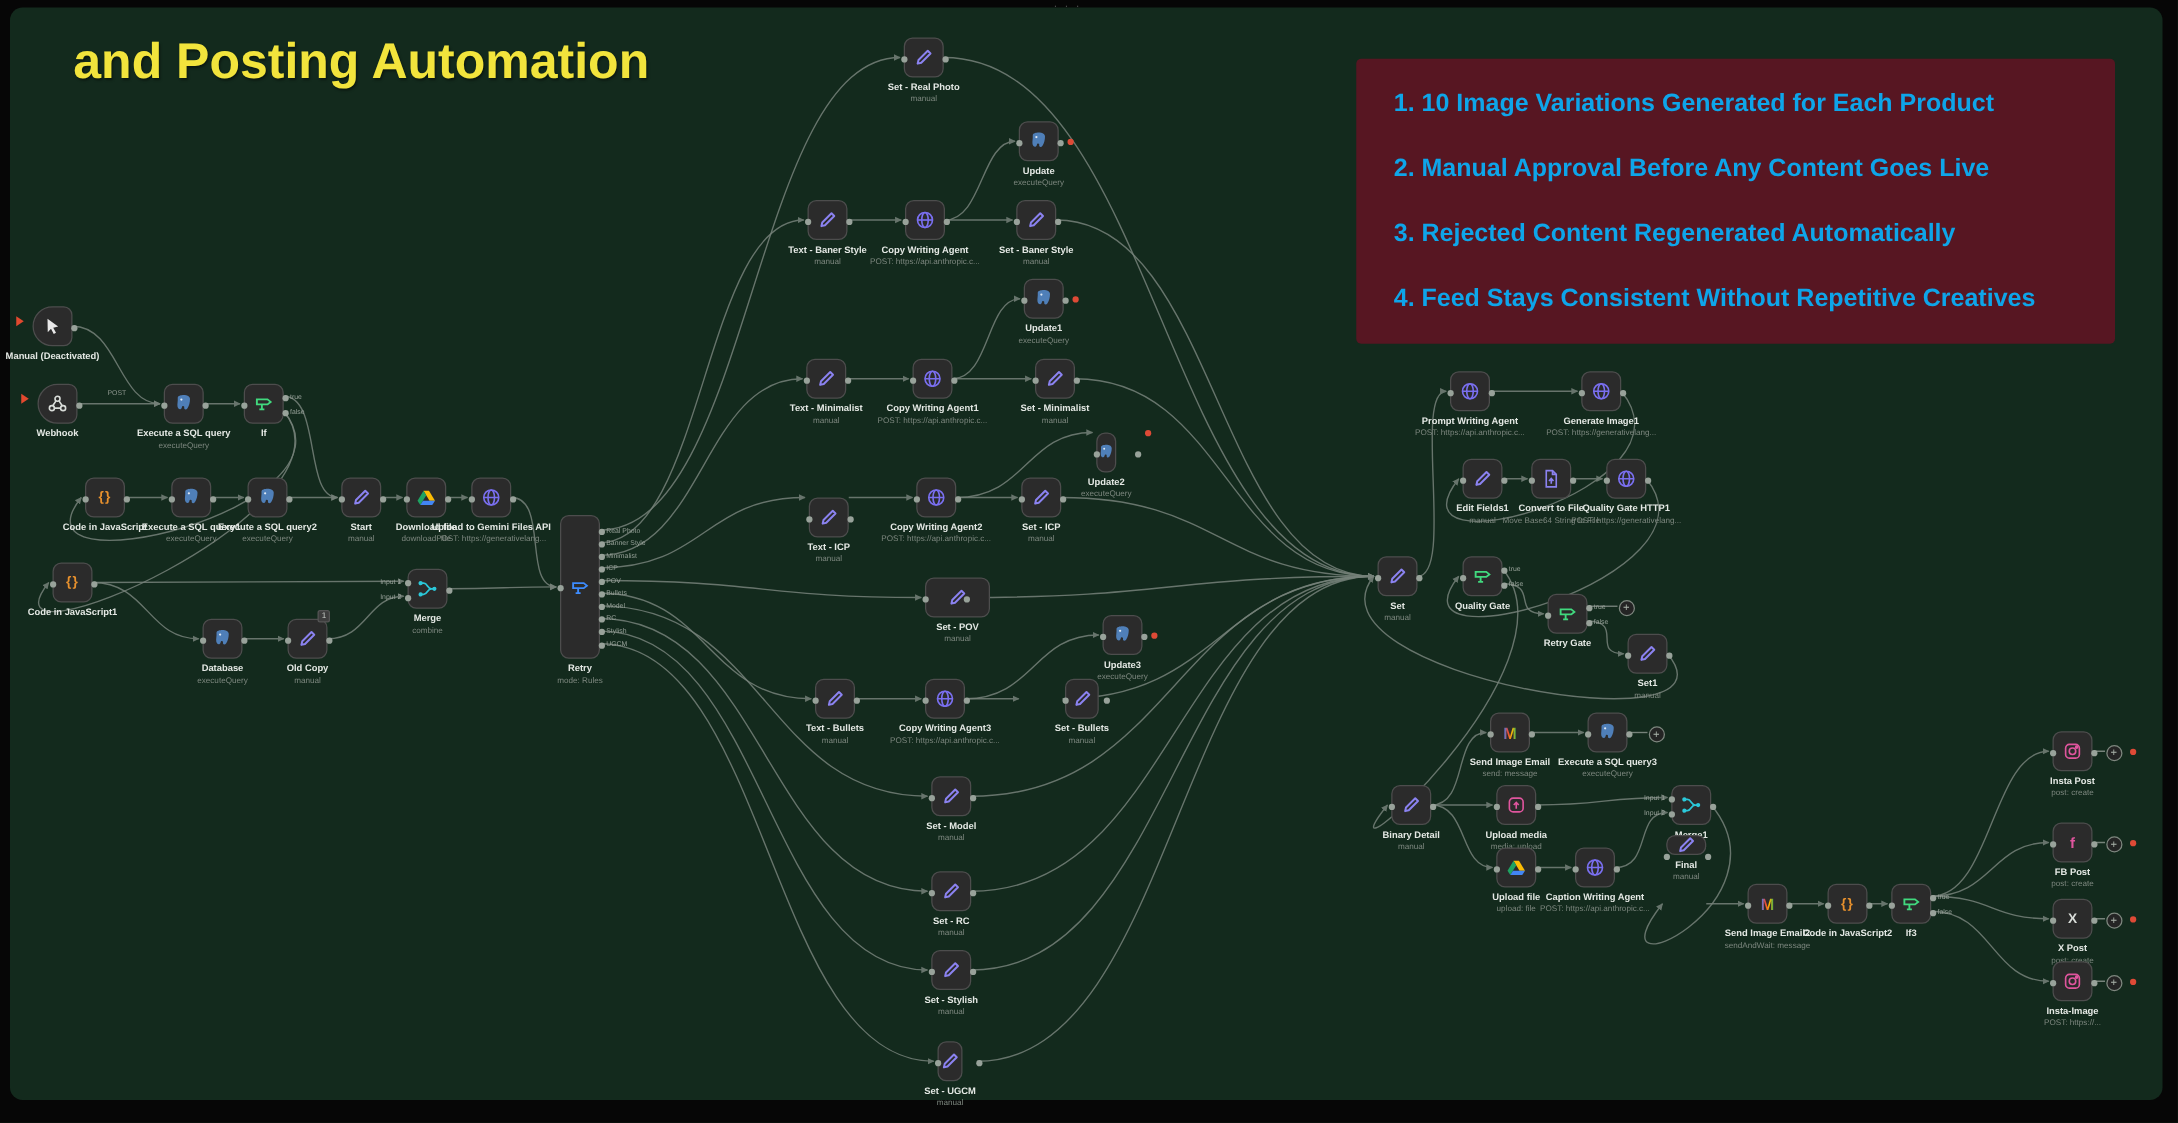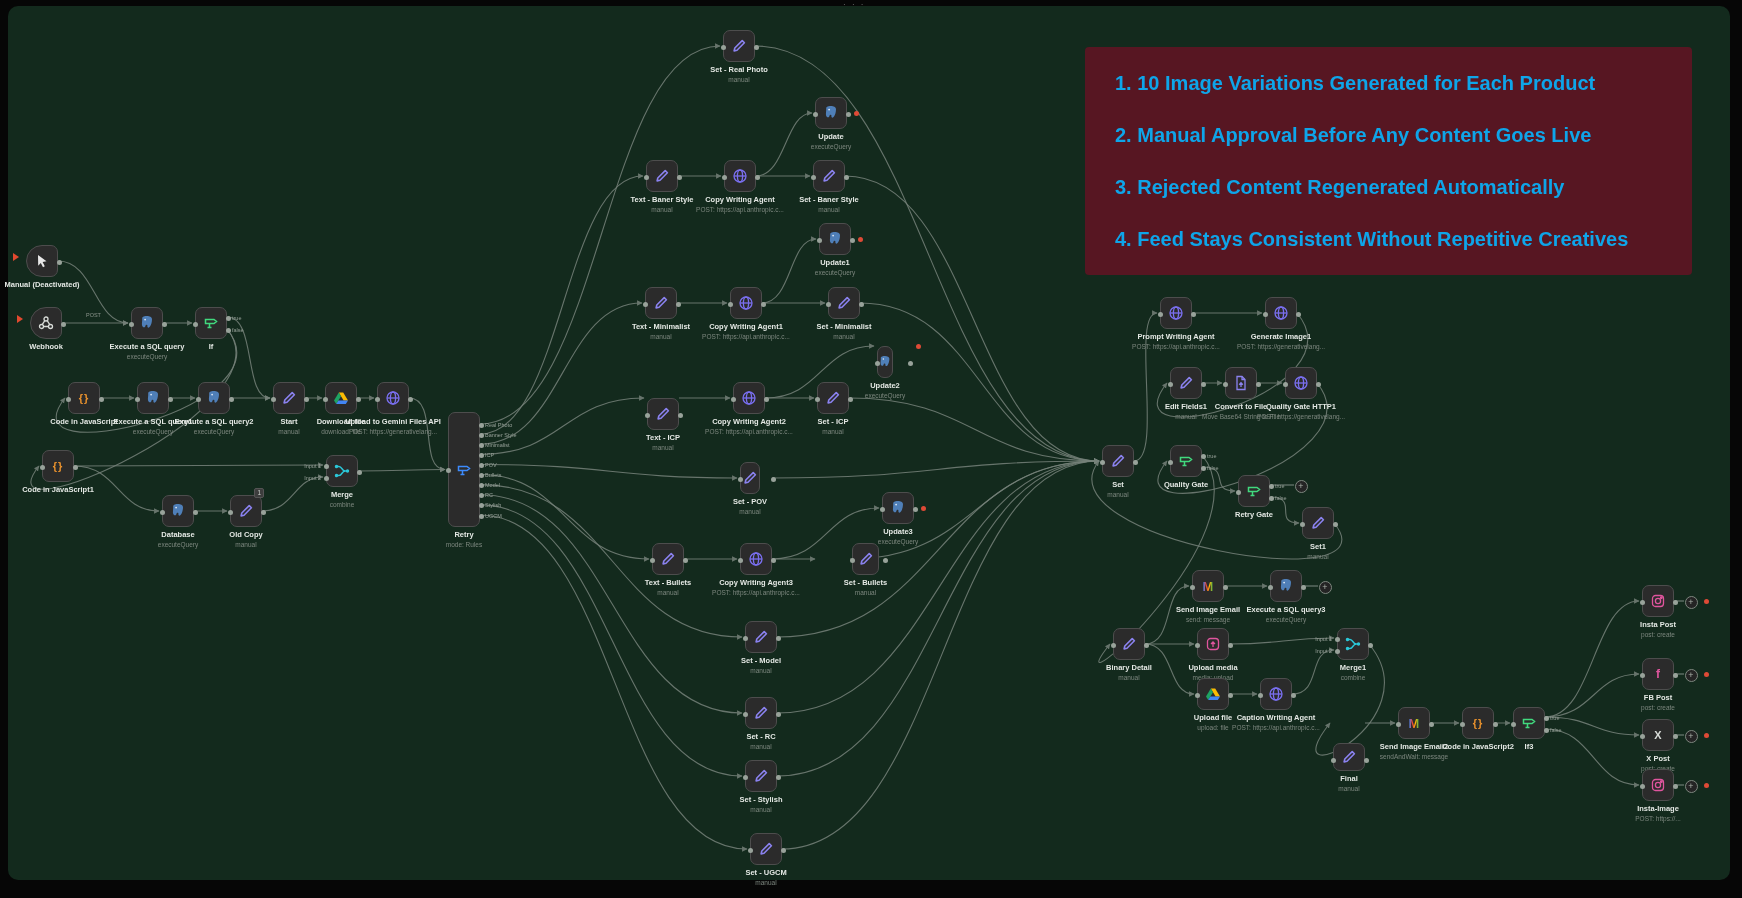--- a/index.html
+++ b/index.html
@@ -122,20 +122,21 @@
       <path d="M1545,717 C1593.5,717 1593.5,735 1639,735" fill="none" stroke="#76827a" stroke-width="1.1" opacity="0.85" marker-end="url(#arr)"></path>
       <path d="M1545,729 C1593.5,729 1593.5,785 1639,785" fill="none" stroke="#76827a" stroke-width="1.1" opacity="0.85" marker-end="url(#arr)"></path>
       <line x1="1270" y1="485" x2="1294" y2="485" stroke="#76827a" stroke-width="1.1"></line>
       <line x1="1302" y1="586" x2="1318" y2="586" stroke="#76827a" stroke-width="1.1"></line>
       <line x1="1674" y1="601" x2="1684" y2="601" stroke="#76827a" stroke-width="1.1"></line>
       <line x1="1674" y1="674" x2="1684" y2="674" stroke="#76827a" stroke-width="1.1"></line>
       <line x1="1674" y1="735" x2="1684" y2="735" stroke="#76827a" stroke-width="1.1"></line>
       <line x1="1674" y1="785" x2="1684" y2="785" stroke="#76827a" stroke-width="1.1"></line>
     </svg>
   <div class="title">
+    <div>and Posting Automation</div>
   </div>
   <div class="note">
     <div class="note-item">1. 10 Image Variations Generated for Each Product</div>
     <div class="note-item">2. Manual Approval Before Any Content Goes Live</div>
     <div class="note-item">3. Rejected Content Regenerated Automatically</div>
     <div class="note-item">4. Feed Stays Consistent Without Repetitive Creatives</div>
   </div>
 <div class="node trigger" style="left: 26px; top: 245px; width: 32px; height: 32px;">
       <div class="icon">
         <svg viewBox="0 0 16 16">
@@ -534,21 +535,21 @@
           <path d="M11.2 2.6 l2.2 2.2 L6 12.2 l-2.9.7.7-2.9z" fill="none" stroke="#8b82f0" stroke-width="1.6" stroke-linejoin="round"></path>
         </svg>
       </div>
       <div class="port" style="left: -3px; top: 13.5px;"></div>
       <div class="port" style="left: 29.5px; top: 13.5px;"></div>
       <div class="ntext">
         <div class="nlabel">Set - ICP</div>
         <div class="nsub">manual</div>
       </div>
     </div>
-    <div class="node" style="left: 740px; top: 462px; width: 20px; height: 32px;">
+    <div class="node" style="left: 740px; top: 462px; width: 52px; height: 32px;">
       <div class="icon">
         <svg viewBox="0 0 16 16">
           <path d="M11.2 2.6 l2.2 2.2 L6 12.2 l-2.9.7.7-2.9z" fill="none" stroke="#8b82f0" stroke-width="1.6" stroke-linejoin="round"></path>
         </svg>
       </div>
       <div class="port" style="left: -3px; top: 13.5px;"></div>
       <div class="port" style="left: 29.5px; top: 13.5px;"></div>
       <div class="ntext">
         <div class="nlabel">Set - POV</div>
         <div class="nsub">manual</div>
@@ -641,21 +642,21 @@
           <path d="M11.2 2.6 l2.2 2.2 L6 12.2 l-2.9.7.7-2.9z" fill="none" stroke="#8b82f0" stroke-width="1.6" stroke-linejoin="round"></path>
         </svg>
       </div>
       <div class="port" style="left: -3px; top: 13.5px;"></div>
       <div class="port" style="left: 29.5px; top: 13.5px;"></div>
       <div class="ntext">
         <div class="nlabel">Set - Stylish</div>
         <div class="nsub">manual</div>
       </div>
     </div>
-    <div class="node" style="left: 750px; top: 833px; width: 32px; height: 32px;">
+    <div class="node" style="left: 750px; top: 833px; width: 20px; height: 32px;">
       <div class="icon">
         <svg viewBox="0 0 16 16">
           <path d="M11.2 2.6 l2.2 2.2 L6 12.2 l-2.9.7.7-2.9z" fill="none" stroke="#8b82f0" stroke-width="1.6" stroke-linejoin="round"></path>
         </svg>
       </div>
       <div class="port" style="left: -3px; top: 13.5px;"></div>
       <div class="port" style="left: 29.5px; top: 13.5px;"></div>
       <div class="ntext">
         <div class="nlabel">Set - UGCM</div>
         <div class="nsub">manual</div>
@@ -887,21 +888,21 @@
           <path d="M2 8h12"></path>
         </svg>
       </div>
       <div class="port" style="left: -3px; top: 13.5px;"></div>
       <div class="port" style="left: 29.5px; top: 13.5px;"></div>
       <div class="ntext">
         <div class="nlabel">Caption Writing Agent</div>
         <div class="nsub">POST: https://api.anthropic.c...</div>
       </div>
     </div>
-    <div class="node" style="left: 1333px; top: 743px; width: 32px; height: 28px;">
+    <div class="node" style="left: 1333px; top: 668px; width: 32px; height: 16px;">
       <div class="icon">
         <svg viewBox="0 0 16 16">
           <path d="M11.2 2.6 l2.2 2.2 L6 12.2 l-2.9.7.7-2.9z" fill="none" stroke="#8b82f0" stroke-width="1.6" stroke-linejoin="round"></path>
         </svg>
       </div>
       <div class="port" style="left: -3px; top: 13.5px;"></div>
       <div class="port" style="left: 29.5px; top: 13.5px;"></div>
       <div class="ntext">
         <div class="nlabel">Final</div>
         <div class="nsub">manual</div>

